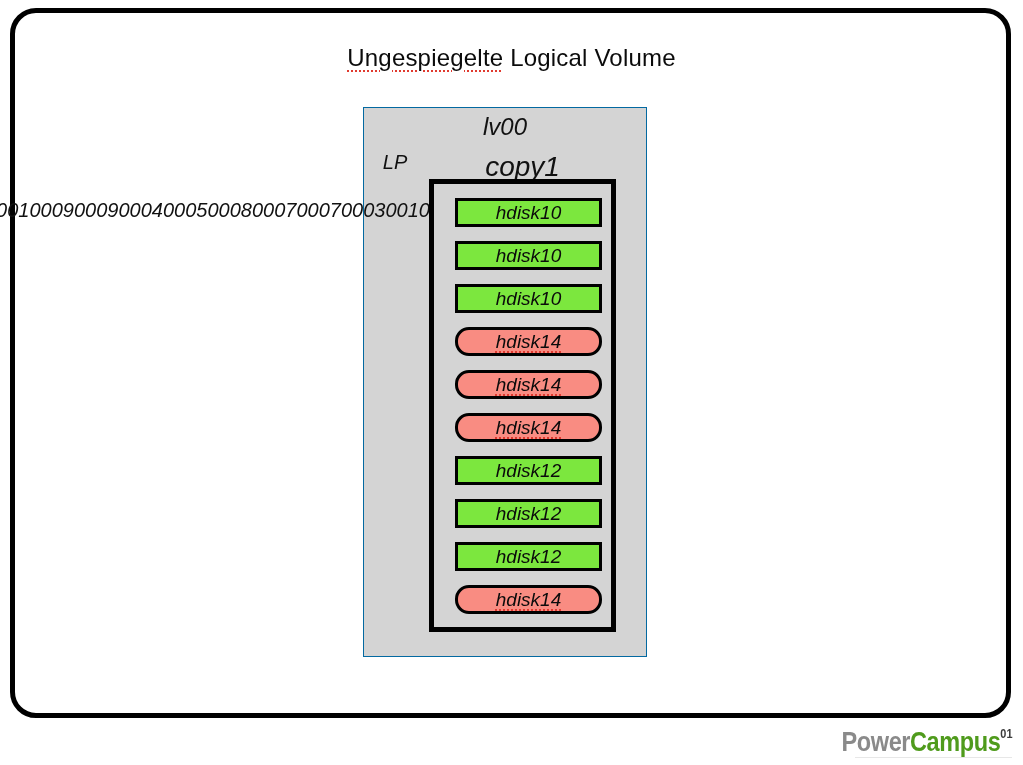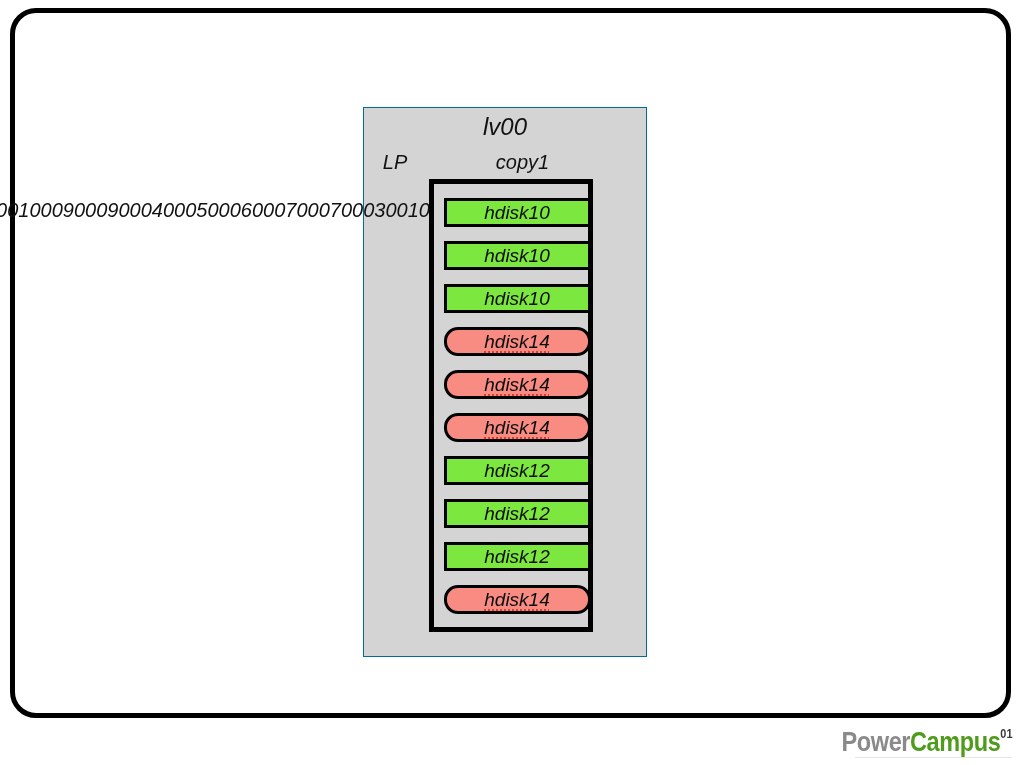--- a/index.html
+++ b/index.html
@@ -74,21 +74,21 @@
     font-size: 20px;
     color: #111111;
   }
   .hdr-copy {
     position: absolute;
     left: 65px;
     top: 43px;
     width: 187px;
     text-align: center;
     font-style: italic;
-    font-size: 20px;
+    font-size: 28px;
     color: #111111;
   }
   
   .lp-col {
     position: absolute;
     left: 6px;
     top: 71px;
     width: 60px;
     height: 453px;
     box-sizing: border-box;
@@ -103,21 +103,21 @@
     text-align: right;
     font-style: italic;
     font-size: 20px;
     color: #111111;
   }
   
   .inner-box {
     position: absolute;
     left: 65px;
     top: 71px;
-    width: 164px;
+    width: 187px;
     height: 453px;
     box-sizing: border-box;
     border: 5px solid #000000;
     background: #d4d4d4;
     display: flex;
     flex-direction: column;
     justify-content: space-between;
     align-items: center;
     padding: 14px 0 13px 12px;
   }
@@ -172,34 +172,35 @@
     background: #e7e7e7;
   }
 </style>
 </head>
 <body>
 
 <div class="canvas">
 
   <div class="frame"></div>
 
+  <div class="title"><span class="misspelled">Ungespiegelte</span><span> Logical Volume</span></div>
 
   <div class="outer-box">
 
     <div class="lv-name">lv00</div>
     <div class="hdr-lp">LP</div>
     <div class="hdr-copy">copy1</div>
 
     <div class="lp-col">
       <div class="lp-label">0001</div>
       <div class="lp-label">0009</div>
       <div class="lp-label">0009</div>
       <div class="lp-label">0004</div>
       <div class="lp-label">0005</div>
-      <div class="lp-label">0006</div>
+      <div class="lp-label">0008</div>
       <div class="lp-label">0007</div>
       <div class="lp-label">0007</div>
       <div class="lp-label">0003</div>
       <div class="lp-label">0010</div>
     </div>
 
     <div class="inner-box">
       <div class="disk-box" data-color="green" data-underline="false">
           <span class="disk-label">hdisk10</span>
         </div>

